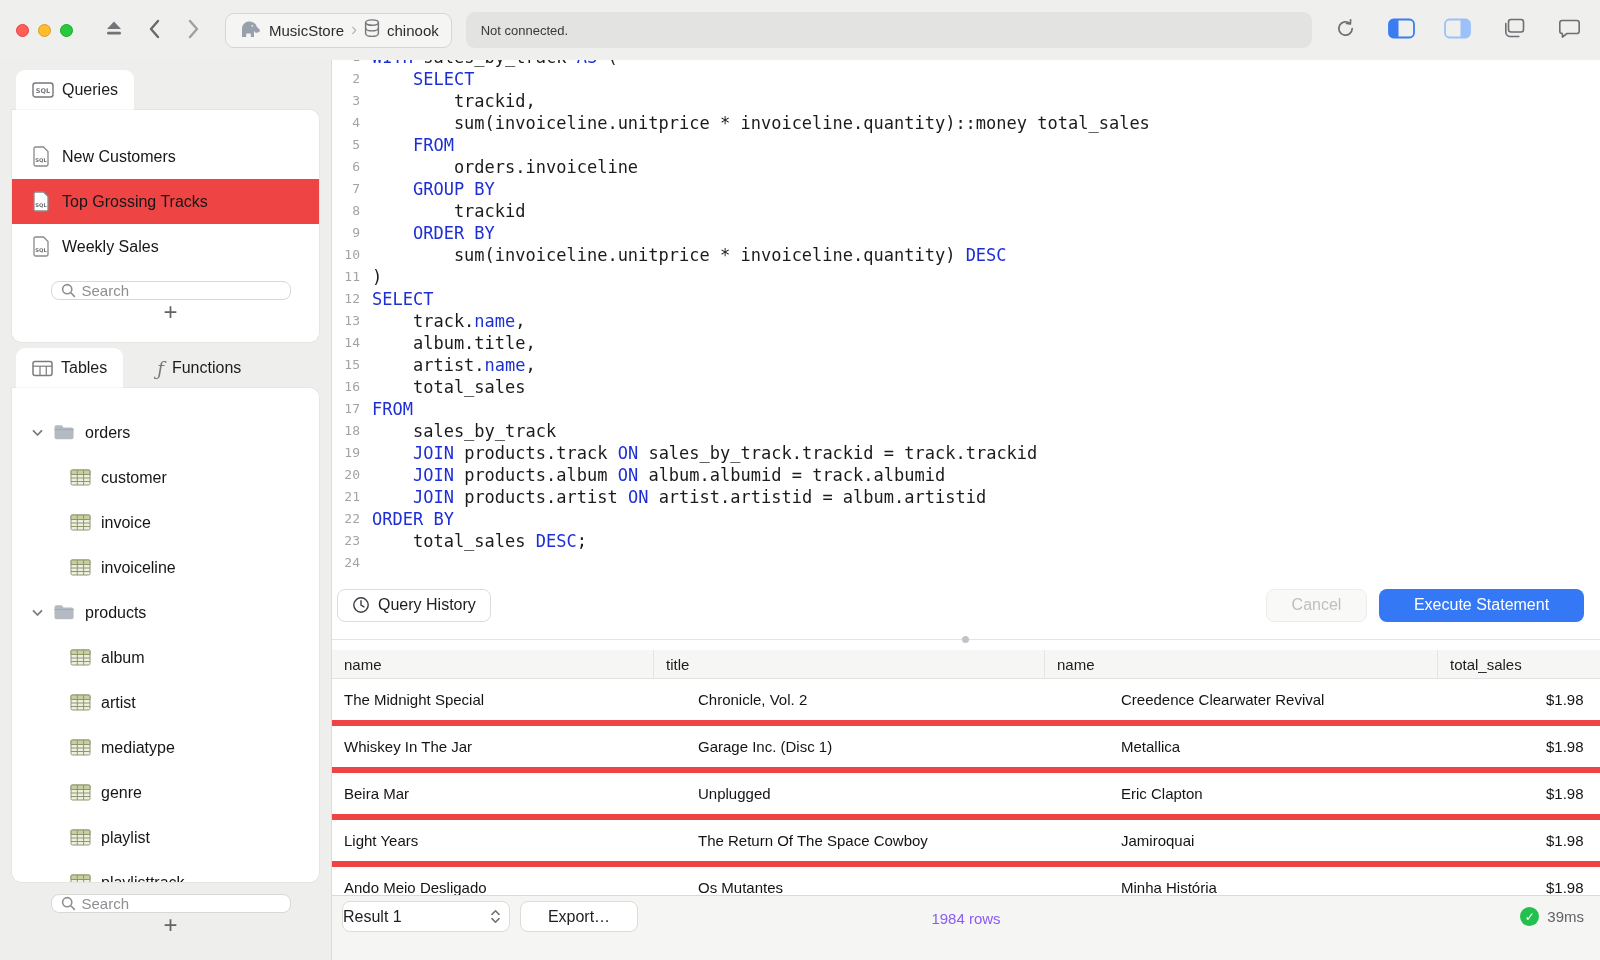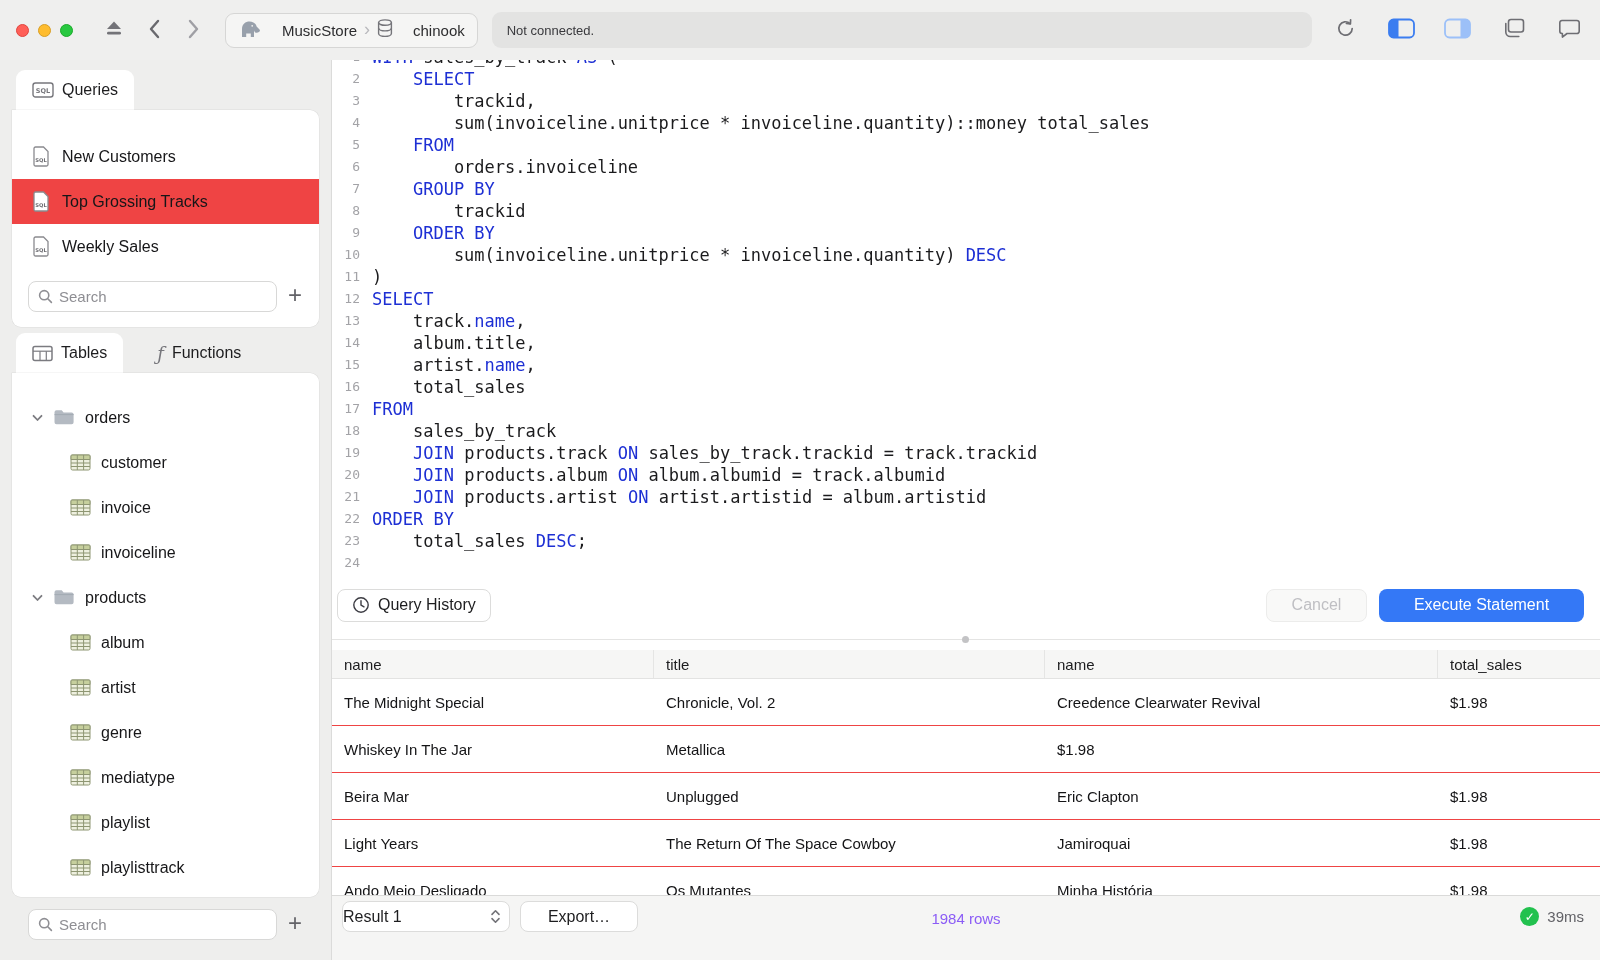--- a/index.html
+++ b/index.html
@@ -10,39 +10,39 @@
   
   .titlebar { height:60px; flex:0 0 60px; display:flex; align-items:center; padding:0 14px 0 16px; background:#efefee; }
   .traffic { display:flex; gap:9px; align-items:center; margin-right:24px; }
   .tl { width:13px; height:13px; border-radius:50%; display:inline-block; }
   .tl.red { background:#ff5f57; border:0.5px solid #e0443e; }
   .tl.yellow { background:#febc2e; border:0.5px solid #d89e24; }
   .tl.green { background:#28c840; border:0.5px solid #1aab29; }
   .tb-btn { background:none; border:none; width:34px; height:34px; display:flex; align-items:center; justify-content:center; cursor:default; }
   .tb-btn + .tb-btn { margin-left:6px; }
   .breadcrumb { margin-left:14px; height:35px; display:flex; align-items:center; gap:4px; background:#f5f5f4; border:1px solid #d6d6d5; border-radius:9px; padding:0 12px; }
-  .crumb { display:flex; align-items:center; gap:20px; background:none; border:none; font-size:15px; color:#2c2c2e; font-family:inherit; }
+  .crumb { display:flex; align-items:center; gap:7px; background:none; border:none; font-size:15px; color:#2c2c2e; font-family:inherit; }
   .crumb-sep { color:#b9b9bd; font-size:18px; line-height:1; padding:0 3px 3px 3px; }
   .status-box { flex:1; margin:0 16px 0 14px; height:36px; background:#e3e3e2; border-radius:9px; display:flex; align-items:center; padding:0 15px; font-size:13px; color:#39393d; }
   .tb-right { display:flex; align-items:center; gap:16px; }
 
   
   .content { flex:1; display:flex; min-height:0; }
 
   
   .sidebar { width:332px; flex:0 0 332px; background:#eeeeed; border-right:1px solid #dbdbda; display:flex; flex-direction:column; padding:0 12px;justify-content:space-between; }
   .tab-row { display:flex; align-items:flex-end; height:40px; flex:0 0 40px; margin-top:10px; padding-left:4px; gap:18px; }
   .side-tab { height:40px; display:flex; align-items:center; gap:8px; padding:0 16px; font-size:16px; color:#1d1d1f; }
   .side-tab.active { background:#ffffff; border-radius:9px 9px 0 0; }
   .panel { background:#ffffff; border-radius:0 9px 9px 9px; box-shadow:0 0 0 0.5px rgba(0,0,0,0.07); }
   .queries-panel { flex:0 0 auto; padding-top:24px; }
   .q-item { height:45px; display:flex; align-items:center; gap:12px; padding-left:20px; font-size:16px; color:#161618; }
   .q-item.selected { background:#ef4444; }
   .icn { display:inline-flex; align-items:center; }
-  .search-row { display:flex; align-items:center; padding:12px 6px 15px 16px; }
+  .search-row { display:flex; align-items:center; padding:12px 6px 15px 16px;flex-direction:column; }
   .search-box { flex:1; height:31px; background:#ffffff; border:1px solid #d8d8d7; border-radius:8px; display:flex; align-items:center; gap:6px; padding:0 9px; }
   .search-box input { border:none; outline:none; background:transparent; flex:1; font-size:15px; font-family:inherit; color:#1d1d1f; min-width:0; }
   .search-box input::placeholder { color:#8e8e93; }
   .plus-btn { width:36px; background:none; border:none; font-size:24px; font-weight:300; color:#636368; line-height:1; padding-bottom:3px; }
   .tables-tabs { margin-top:6px; }
   .fn-glyph { font-family:"DejaVu Serif", serif; font-style:italic; font-size:18px; color:#77777c; }
   .tree-panel { flex:1; min-height:0; margin-bottom:0; overflow:hidden; padding-top:22px; }
   .tree-row { height:45px; display:flex; align-items:center; gap:10px; font-size:16px; color:#161618; }
   .tree-row.folder { padding-left:20px; }
   .tree-row.table { padding-left:58px; }
@@ -65,21 +65,21 @@
   .spacer { flex:1; }
 
   .divider { height:20px; flex:0 0 20px; position:relative; background:#ffffff; }
   .divider::before { content:""; position:absolute; left:0; right:0; top:9px; height:1px; background:#e4e4e3; }
   .divider .dot { position:absolute; left:calc(50% - 4px); top:6px; width:7px; height:7px; border-radius:50%; background:#c3c3c5; }
 
   .results { flex:1; min-height:0; overflow:hidden; }
   .thead { display:grid; grid-template-columns:322px 391px 393px 1fr; height:29px; background:#f6f6f5; border-bottom:1px solid #e3e3e2; align-items:center; }
   .th-cell { padding-left:12px; font-size:15px; color:#1d1d1f; height:100%; display:flex; align-items:center; border-right:1px solid #e5e5e4; }
   .th-cell:last-child { border-right:none; }
-  .t-row { display:grid; grid-template-columns:322px 391px 393px 1fr; height:47px; border-bottom:1px solid #ef4444; align-items:center; background:#ffffff; }
+  .t-row { display:grid; grid-template-columns:322px 391px 393px 1fr; height:47px; border-bottom:6px solid #ef4444; align-items:center; background:#ffffff;gap:32px; }
   .t-cell { padding-left:12px; font-size:15px; color:#141416; white-space:nowrap; overflow:hidden; }
 
   .statusbar { height:65px; flex:0 0 65px; background:#f5f5f4; border-top:1px solid #dadad9; display:flex; align-items:flex-start; padding:5px 16px 0 10px; gap:10px; position:relative; }
   .result-select { width:168px; height:31px; justify-content:flex-start; padding:0 8px 0 0; }
   .result-select .rs-label { flex:1; text-align:left; }
   .btn.export { width:118px; height:31px; }
   .rowcount { position:absolute; left:0; right:0; top:14px; text-align:center; font-size:15px; color:#8b5cf6; pointer-events:none; }
   .timing { margin-left:auto; height:31px; display:flex; align-items:center; gap:8px; font-size:15px; color:#626267; }
   .check { width:19px; height:19px; border-radius:50%; background:#22c14e; color:#ffffff; font-size:12px; display:flex; align-items:center; justify-content:center; }
 </style>
@@ -342,34 +342,34 @@
               <span class="icn">
                 <svg width="21" height="17" viewBox="0 0 21 17">
                   <rect x="1" y="1" width="19" height="15" rx="1.5" fill="#eef0df" stroke="#8e9672" stroke-width="1"></rect>
                   <path d="M1 5.5 h19 V1.8 A0.8 0.8 0 0 0 19.2 1 H1.8 A0.8 0.8 0 0 0 1 1.8 Z" fill="#c6cf9d" stroke="#8e9672" stroke-width="1"></path>
                   <line x1="7.3" y1="1" x2="7.3" y2="16" stroke="#8e9672" stroke-width="1"></line>
                   <line x1="13.6" y1="1" x2="13.6" y2="16" stroke="#8e9672" stroke-width="1"></line>
                   <line x1="1" y1="9" x2="20" y2="9" stroke="#8e9672" stroke-width="1"></line>
                   <line x1="1" y1="12.5" x2="20" y2="12.5" stroke="#8e9672" stroke-width="1"></line>
                 </svg>
               </span>
+              <span class="lbl">mediatype</span>
+            </div>
+            <div class="tree-row table">
+              <span class="icn">
+                <svg width="21" height="17" viewBox="0 0 21 17">
+                  <rect x="1" y="1" width="19" height="15" rx="1.5" fill="#eef0df" stroke="#8e9672" stroke-width="1"></rect>
+                  <path d="M1 5.5 h19 V1.8 A0.8 0.8 0 0 0 19.2 1 H1.8 A0.8 0.8 0 0 0 1 1.8 Z" fill="#c6cf9d" stroke="#8e9672" stroke-width="1"></path>
+                  <line x1="7.3" y1="1" x2="7.3" y2="16" stroke="#8e9672" stroke-width="1"></line>
+                  <line x1="13.6" y1="1" x2="13.6" y2="16" stroke="#8e9672" stroke-width="1"></line>
+                  <line x1="1" y1="9" x2="20" y2="9" stroke="#8e9672" stroke-width="1"></line>
+                  <line x1="1" y1="12.5" x2="20" y2="12.5" stroke="#8e9672" stroke-width="1"></line>
+                </svg>
+              </span>
               <span class="lbl">genre</span>
-            </div>
-            <div class="tree-row table">
-              <span class="icn">
-                <svg width="21" height="17" viewBox="0 0 21 17">
-                  <rect x="1" y="1" width="19" height="15" rx="1.5" fill="#eef0df" stroke="#8e9672" stroke-width="1"></rect>
-                  <path d="M1 5.5 h19 V1.8 A0.8 0.8 0 0 0 19.2 1 H1.8 A0.8 0.8 0 0 0 1 1.8 Z" fill="#c6cf9d" stroke="#8e9672" stroke-width="1"></path>
-                  <line x1="7.3" y1="1" x2="7.3" y2="16" stroke="#8e9672" stroke-width="1"></line>
-                  <line x1="13.6" y1="1" x2="13.6" y2="16" stroke="#8e9672" stroke-width="1"></line>
-                  <line x1="1" y1="9" x2="20" y2="9" stroke="#8e9672" stroke-width="1"></line>
-                  <line x1="1" y1="12.5" x2="20" y2="12.5" stroke="#8e9672" stroke-width="1"></line>
-                </svg>
-              </span>
-              <span class="lbl">mediatype</span>
             </div>
             <div class="tree-row table">
               <span class="icn">
                 <svg width="21" height="17" viewBox="0 0 21 17">
                   <rect x="1" y="1" width="19" height="15" rx="1.5" fill="#eef0df" stroke="#8e9672" stroke-width="1"></rect>
                   <path d="M1 5.5 h19 V1.8 A0.8 0.8 0 0 0 19.2 1 H1.8 A0.8 0.8 0 0 0 1 1.8 Z" fill="#c6cf9d" stroke="#8e9672" stroke-width="1"></path>
                   <line x1="7.3" y1="1" x2="7.3" y2="16" stroke="#8e9672" stroke-width="1"></line>
                   <line x1="13.6" y1="1" x2="13.6" y2="16" stroke="#8e9672" stroke-width="1"></line>
                   <line x1="1" y1="9" x2="20" y2="9" stroke="#8e9672" stroke-width="1"></line>
                   <line x1="1" y1="12.5" x2="20" y2="12.5" stroke="#8e9672" stroke-width="1"></line>
@@ -468,20 +468,21 @@
           </div>
         <div class="tbody">
             <div class="t-row">
               <div class="t-cell">The Midnight Special</div>
               <div class="t-cell">Chronicle, Vol. 2</div>
               <div class="t-cell">Creedence Clearwater Revival</div>
               <div class="t-cell">$1.98</div>
             </div>
             <div class="t-row">
               <div class="t-cell">Whiskey In The Jar</div>
+              <div class="t-cell">Garage Inc. (Disc 1)</div>
               <div class="t-cell">Metallica</div>
               <div class="t-cell">$1.98</div>
             </div>
             <div class="t-row">
               <div class="t-cell">Beira Mar</div>
               <div class="t-cell">Unplugged</div>
               <div class="t-cell">Eric Clapton</div>
               <div class="t-cell">$1.98</div>
             </div>
             <div class="t-row">

